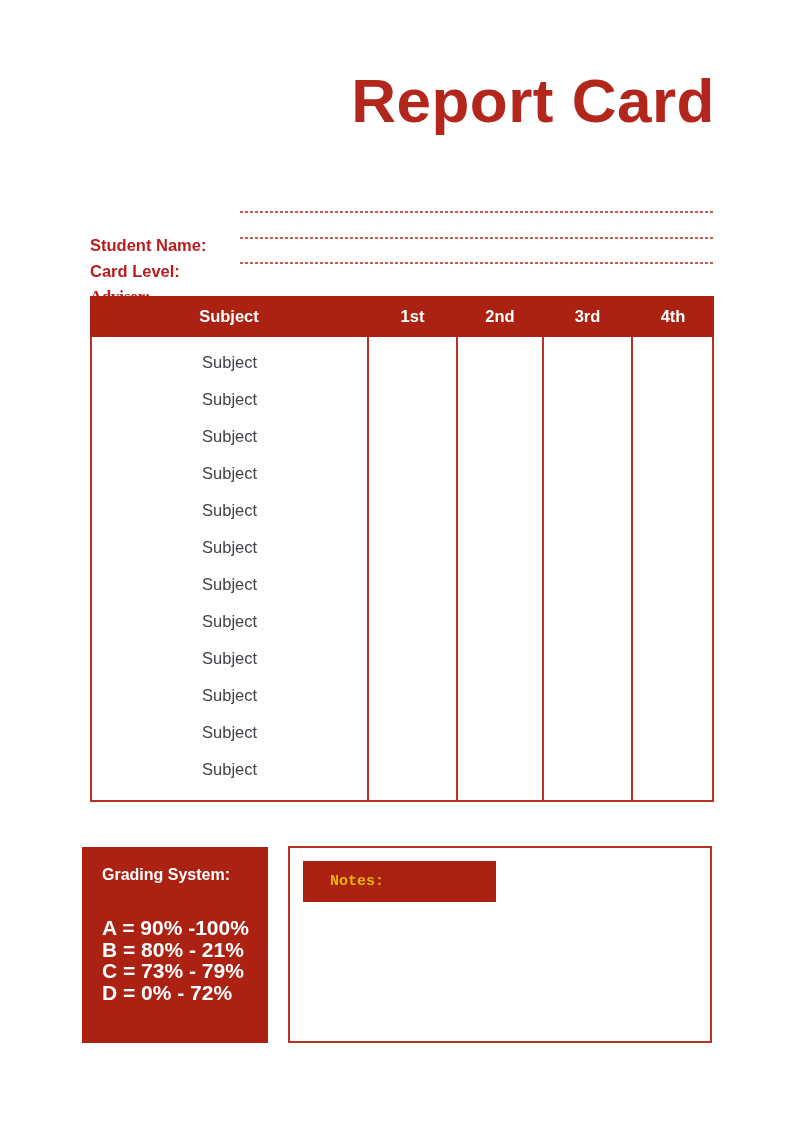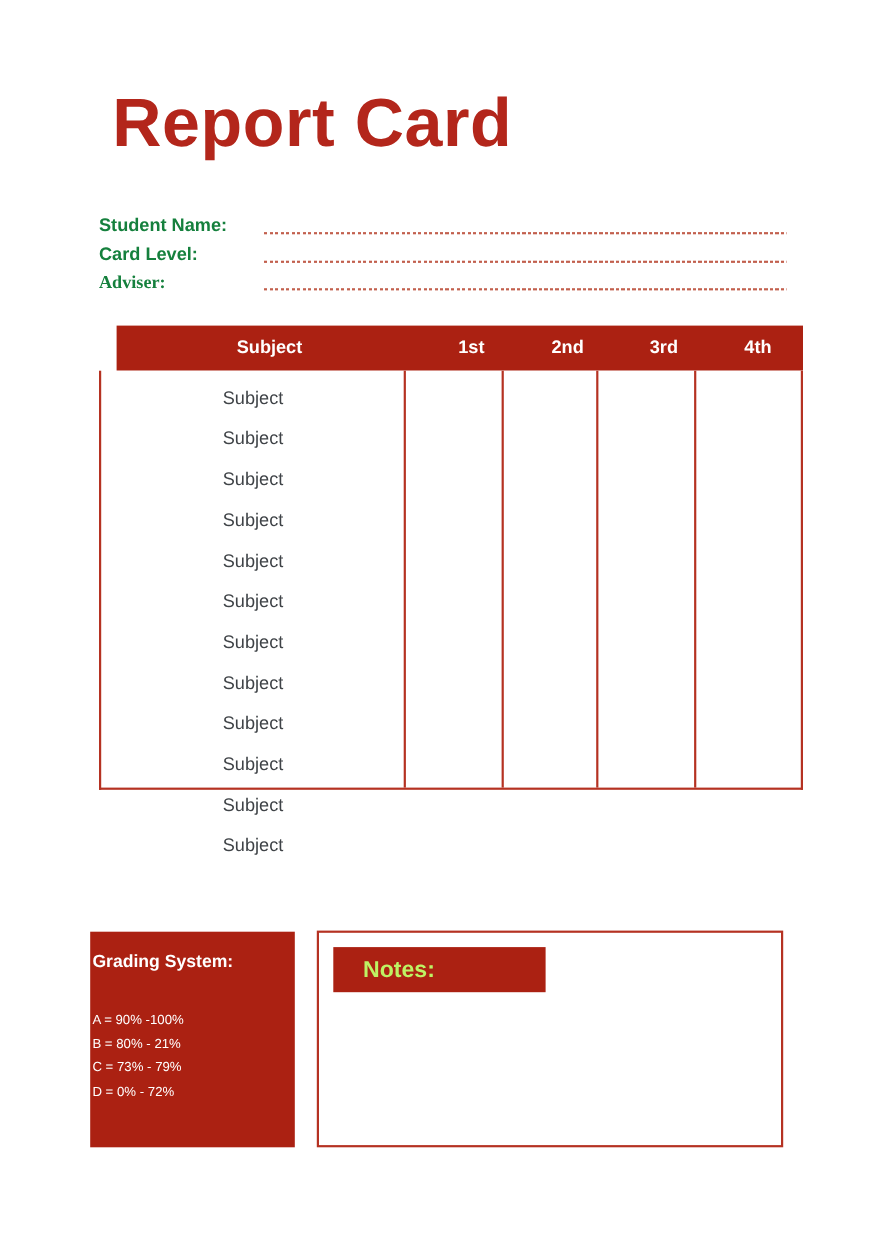--- a/index.html
+++ b/index.html
@@ -3,35 +3,35 @@
 <meta charset="utf-8">
 <style>
   html,body { margin:0; padding:0; background:#ffffff; }
   .page {
     position:relative; width:793px; height:1122px; margin:0 auto;
     background:#ffffff; overflow:hidden;
     font-family:"Liberation Sans", sans-serif;
   }
   
   .title {
-    position:absolute; left:90px; top:68px; width:625px; margin:12px;
-    text-align:left; font-size:62px; line-height:66px; font-weight:bold;
+    position:absolute; left:90px; top:68px; width:625px; margin:0;
+    text-align:right; font-size:62px; line-height:66px; font-weight:bold;
     color:#b3261b; letter-spacing:0.5px;
   }
   
   .info-label {
     position:absolute; left:90px; font-size:16.5px; line-height:17px;
-    font-weight:bold; color:#15803d; white-space:nowrap;
+    font-weight:bold; color:#b91c1c; white-space:nowrap;margin-top:40px;
   }
   .blank-line {
     position:absolute; left:240px; width:475px; height:1.5px;
     background-image:repeating-linear-gradient(90deg,#c2604e 0 3px,transparent 3px 5px);
   }
   
-  .gtable { position:absolute; left:90px; top:296px; width:624px; height:422px;padding-left:16px; }
+  .gtable { position:absolute; left:90px; top:296px; width:624px; height:506px; }
   .thead {
     display:flex; height:41px; background:#ab2112; color:#ffffff;
     font-weight:bold; font-size:16.5px; align-items:center;
   }
   .th { text-align:center; }
   .th.c0 { width:278px; } .th.c1 { width:89px; } .th.c2 { width:86px; }
   .th.c3 { width:89px; } .th.c4 { width:82px; }
   .tbody {
     position:absolute; top:41px; left:0; right:0; bottom:0;
     border:2px solid #b53222; border-top:none; box-sizing:border-box;
@@ -43,36 +43,36 @@
   .cell { box-sizing:border-box; }
   .subject-cell {
     width:276px; text-align:center; font-size:16.5px; color:#3f4347;
   }
   .grade-cell-a { width:89px; } .grade-cell-b { width:86px; }
   .grade-cell-c { width:89px; } .grade-cell-d { width:82px; }
   
   .grading-box {
     position:absolute; left:82px; top:847px; width:186px; height:196px;
     background:#ab2112; color:#ffffff; box-sizing:border-box;
-    padding:19px 8px 0 2px;
+    padding:19px 8px 0 20px;
   }
   .grading-title { font-size:16px; font-weight:bold; }
   .grading-scale { margin-top:33px; }
-  .grading-scale div { font-size:12px; font-weight:normal; line-height:21.7px; white-space:nowrap; }
+  .grading-scale div { font-size:21px; font-weight:bold; line-height:21.7px; white-space:nowrap; }
   
   .notes-box {
     position:absolute; left:288px; top:846px; width:424px; height:197px;
     border:2px solid #b53222; box-sizing:border-box; background:#ffffff;
   }
   .notes-tab {
     position:absolute; left:13px; top:13px; width:193px; height:41px;
     background:#ab2112; display:flex; align-items:center;
     padding-left:27px; box-sizing:border-box;
   }
-  .notes-tab span { color:#bef264; font-weight:bold; font-size:21px; }
+  .notes-tab span { color:#eab308; font-weight:bold; font-size:15px;font-family:Liberation Mono, monospace; }
 </style>
 </head>
 <body>
 
 <div class="page">
 
   <h1 class="title">Report Card</h1>
 
   <span class="info-label" style="top:197px;">Student Name:</span>
   <div class="blank-line" style="top:211px;"></div>

